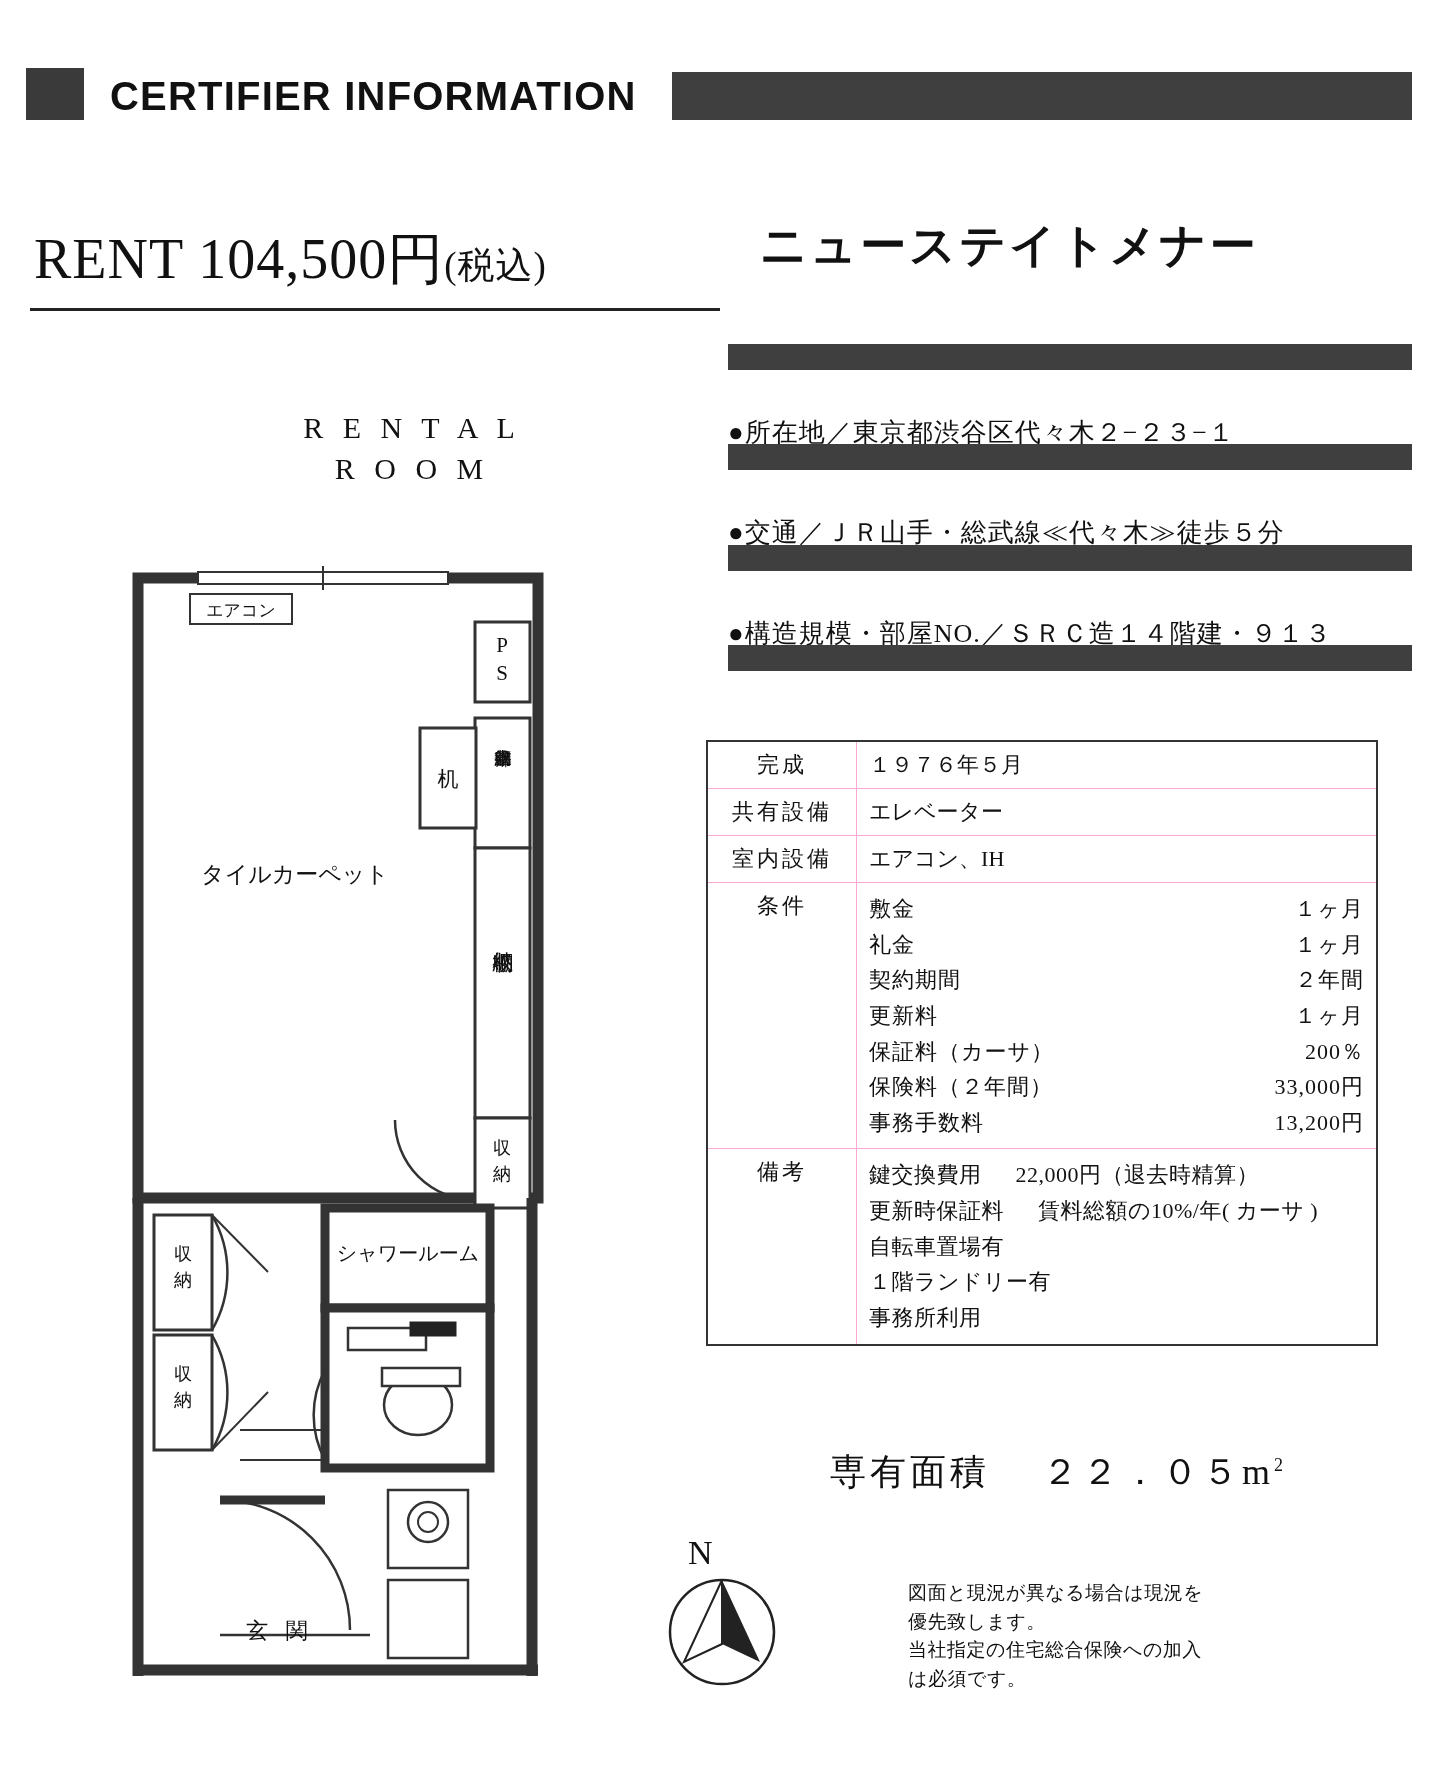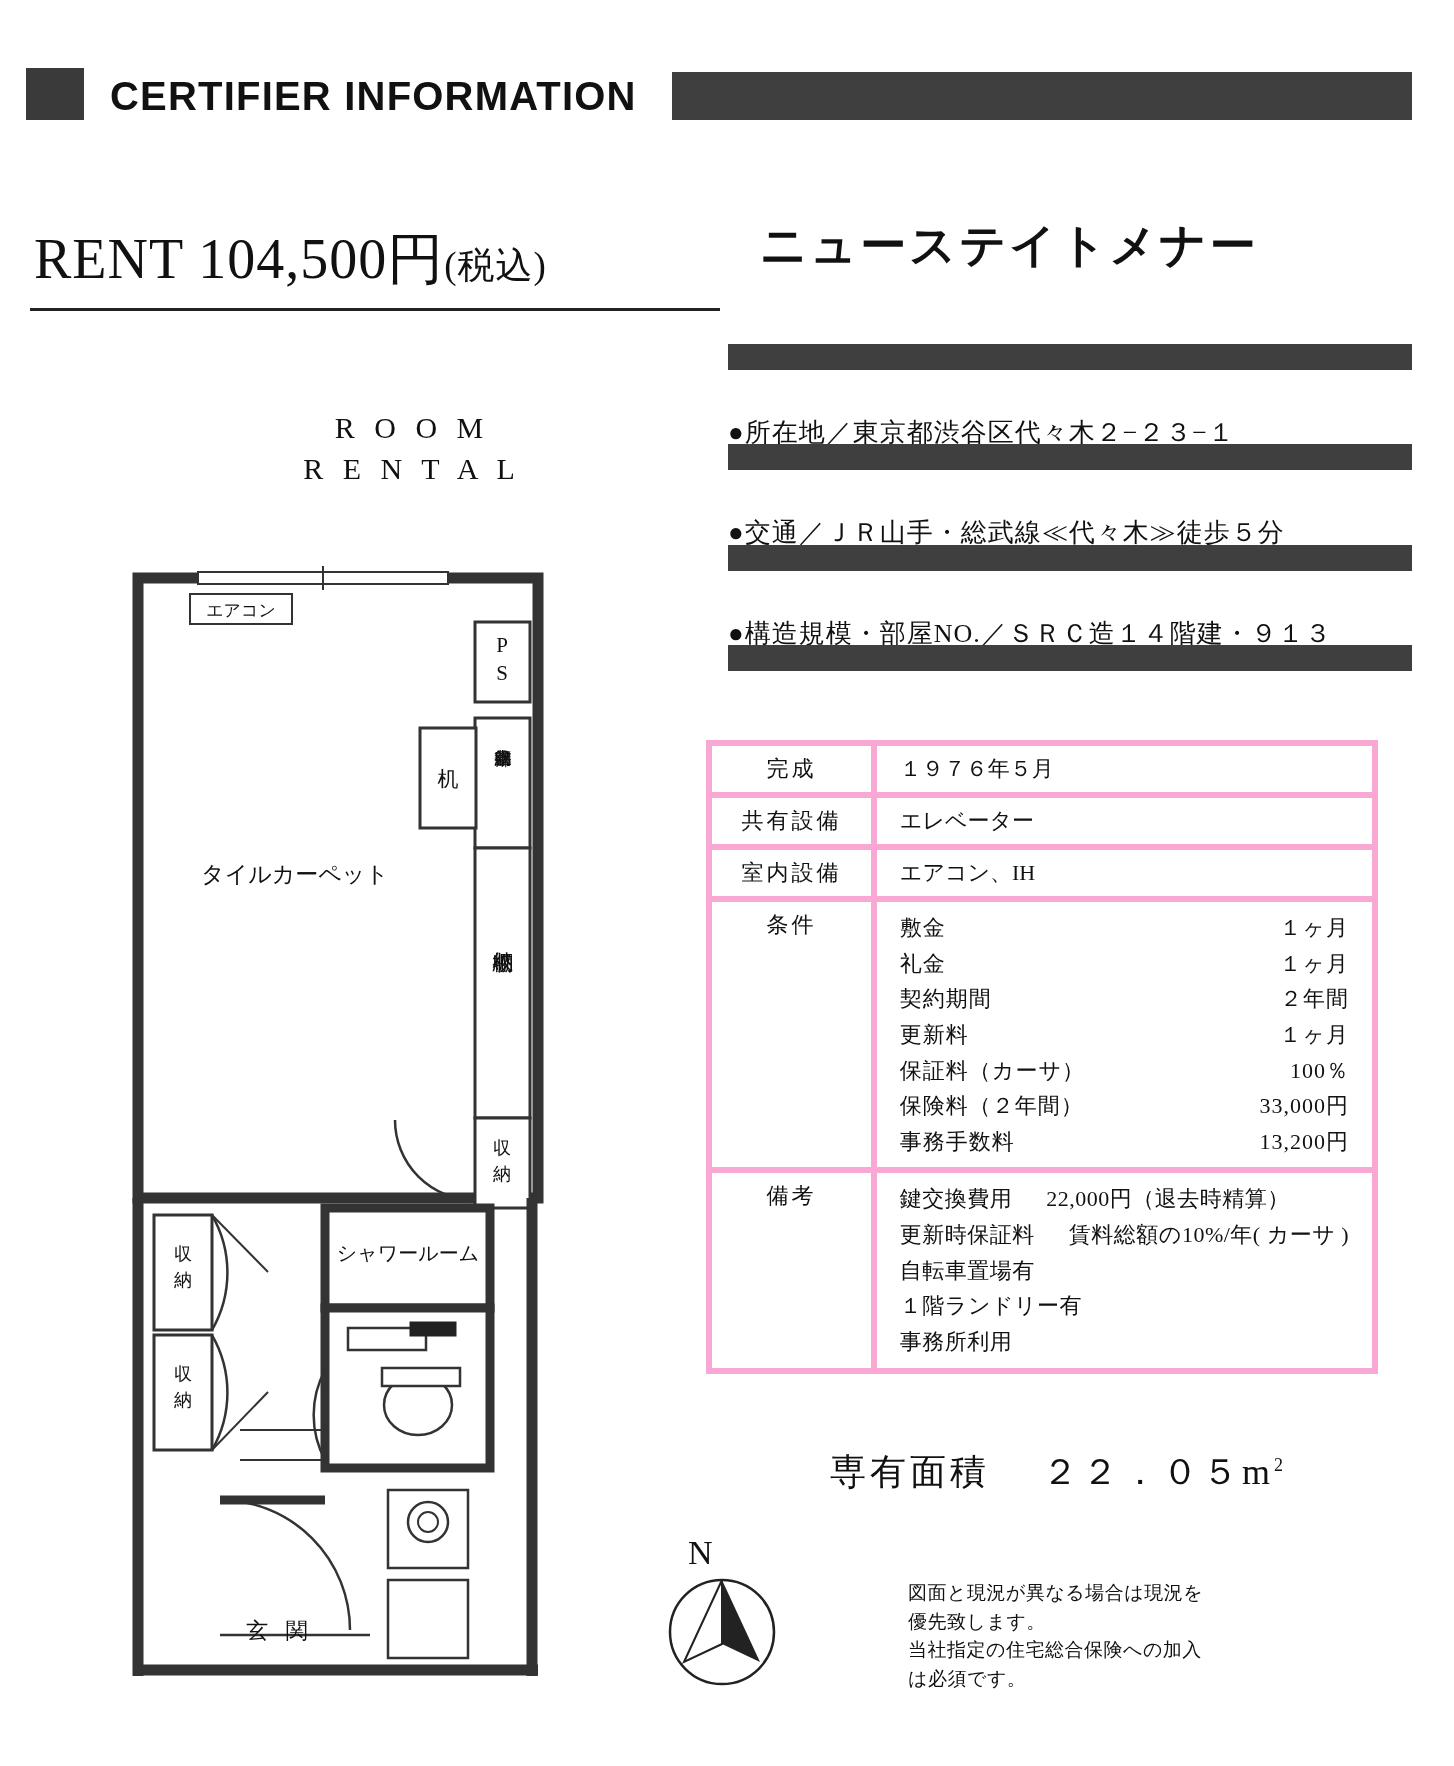--- a/index.html
+++ b/index.html
@@ -76,21 +76,21 @@
   .plan { position:absolute; left:120px; top:560px; width:520px; height:1140px; }
   .plan svg { display:block; }
 
   
   .spec {
     position:absolute; left:706px; top:740px; width:672px;
     border:2px solid #333; border-collapse:collapse;
     font-size:22px;
   }
   .spec td {
-    border:6px solid #f9a8d4; padding:8px 23px; vertical-align:top;
+    border:1px solid #f9a8d4; padding:8px 12px; vertical-align:top;
   }
   .spec td.lbl { width:124px; text-align:center; letter-spacing:3px; white-space:nowrap; }
   .kv { display:flex; justify-content:space-between; line-height:1.62; }
   .kv .k { white-space:nowrap; letter-spacing:1px; }
   .kv .v { white-space:nowrap; letter-spacing:1px; }
   .rowline { line-height:1.62; letter-spacing:0.5px; white-space:nowrap; }
   .note-row { line-height:1.62; letter-spacing:0.5px; white-space:nowrap; }
   .note-row .gap { display:inline-block; width:34px; }
 
   
@@ -132,22 +132,22 @@
 
   <div class="info-bar ib1"></div>
   <div class="info-line il1">●所在地／東京都渋谷区代々木２−２３−１</div>
   <div class="info-bar ib2"></div>
   <div class="info-line il2">●交通／ＪＲ山手・総武線≪代々木≫徒歩５分</div>
   <div class="info-bar ib3"></div>
   <div class="info-line il3">●構造規模・部屋NO.／ＳＲＣ造１４階建・９１３</div>
   <div class="info-bar ib4"></div>
 
   <div class="rr">
+    <div>R E N T A L</div>
     <div>R O O M</div>
-    <div>R E N T A L</div>
   </div>
 
   <div class="plan">
     <svg width="520" height="1140" viewBox="0 0 520 1140" xmlns="http://www.w3.org/2000/svg">
       <g fill="none" stroke="#222">
 
         <rect x="18" y="18" width="400" height="620" stroke="#333" stroke-width="11"></rect>
 
         <rect x="78" y="12" width="250" height="12" fill="#ffffff" stroke="#333" stroke-width="2"></rect>
         <line x1="203" y1="6" x2="203" y2="30" stroke="#333" stroke-width="2"></line>
@@ -262,21 +262,21 @@
         <div class="kv">
           <span class="k">契約期間</span>
           <span class="v">２年間</span>
         </div>
         <div class="kv">
           <span class="k">更新料</span>
           <span class="v">１ヶ月</span>
         </div>
         <div class="kv">
           <span class="k">保証料（カーサ）</span>
-          <span class="v">100％</span>
+          <span class="v">200％</span>
         </div>
         <div class="kv">
           <span class="k">保険料（２年間）</span>
           <span class="v">33,000円</span>
         </div>
         <div class="kv">
           <span class="k">事務手数料</span>
           <span class="v">13,200円</span>
         </div>
       </td>

